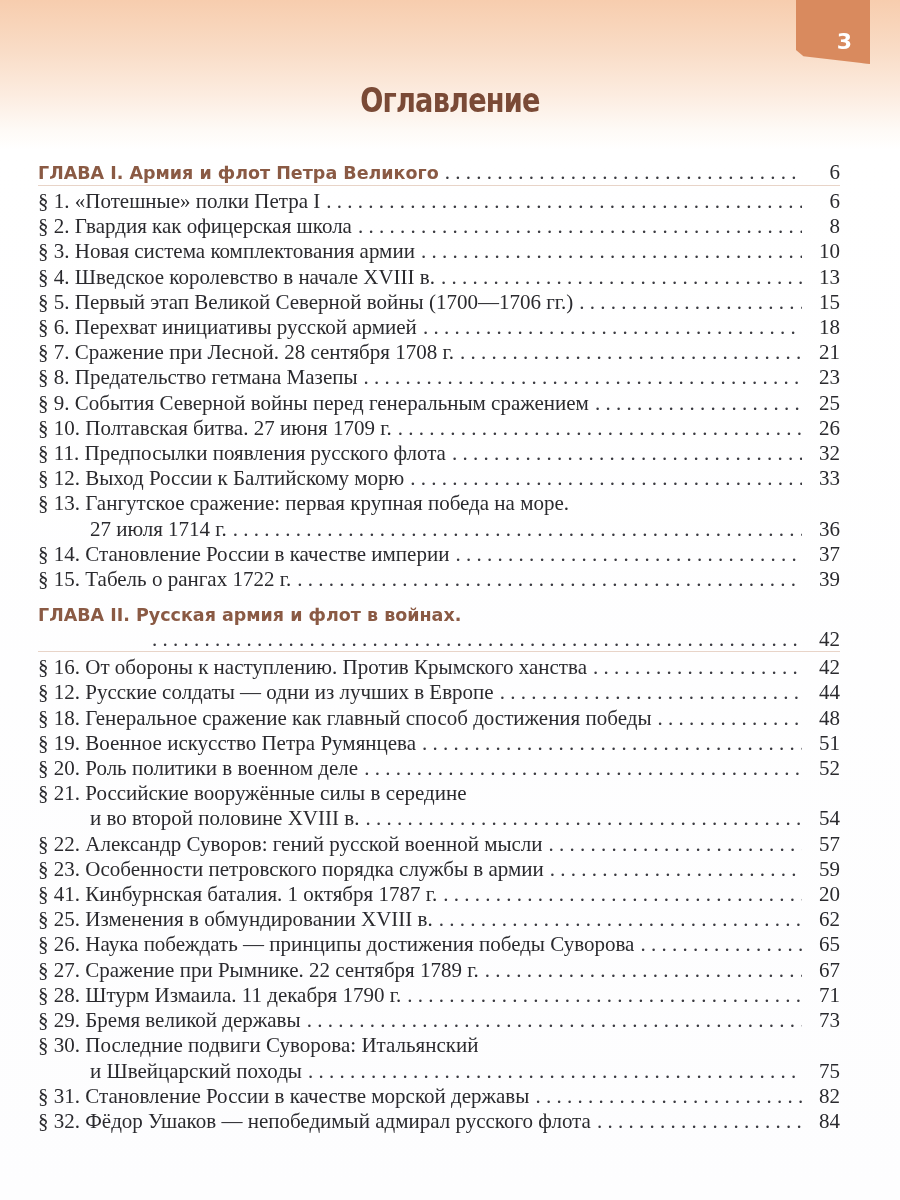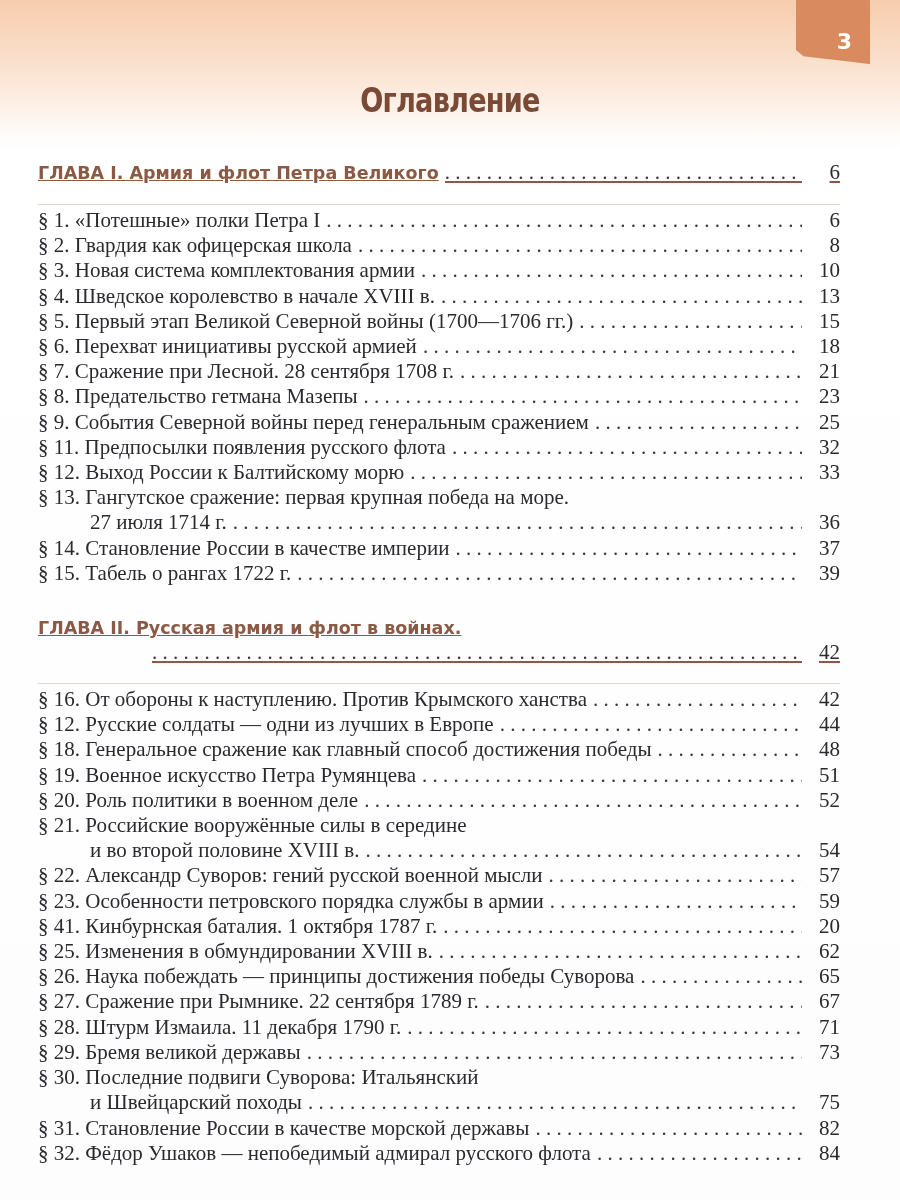--- a/index.html
+++ b/index.html
@@ -22,25 +22,25 @@
     .page-title {
       position: absolute; top: 80px; left: 0; width: 900px; text-align: center;
       font-family: "DejaVu Sans", sans-serif; font-weight: bold;
       font-size: 34px; color: #7a4a36; letter-spacing: -1px;
       transform: scaleX(0.8); transform-origin: 450px 0;
     }
     .toc {
       position: absolute; left: 38px; top: 160px; width: 802px;
     }
     .chapter { margin-bottom: 0; }
-    .chapter + .chapter { margin-top: 30px; }
+    .chapter + .chapter { margin-top: 11px; }
     .chapter-head {
       font-family: "DejaVu Sans", sans-serif; font-weight: bold;
       color: #8a5a44; font-size: 17.5px;
-      border-bottom: 1px solid #e8d4c8; padding-bottom: 19px; margin-bottom: 3px; text-decoration: underline;
+      border-bottom: 1px solid #e8d4c8; padding-bottom: 0; margin-bottom: 3px;
     }
     .row {
       display: flex; align-items: baseline; line-height: 25.2px; font-size: 21px;
     }
     .chapter-head .row { font-size: 17.5px; line-height: 24px; }
     .title-text { white-space: nowrap; flex: 0 0 auto; }
     .leader {
       flex: 1 1 auto; overflow: hidden; white-space: nowrap; margin: 0 6px;
       color: #3a3a40; font-family: "Liberation Serif", serif; font-size: 21px;
       letter-spacing: 4.2px; font-weight: normal;
@@ -111,20 +111,25 @@
           <span class="title-text">§ 8. Предательство гетмана Мазепы</span>
           <span class="leader"></span>
           <span class="pg">23</span>
         </div>
       <div class="item row">
           <span class="title-text">§ 9. События Северной войны перед генеральным сражением</span>
           <span class="leader"></span>
           <span class="pg">25</span>
         </div>
       <div class="item row">
+          <span class="title-text">§ 10. Полтавская битва. 27 июня 1709 г.</span>
+          <span class="leader"></span>
+          <span class="pg">26</span>
+        </div>
+      <div class="item row">
           <span class="title-text">§ 11. Предпосылки появления русского флота</span>
           <span class="leader"></span>
           <span class="pg">32</span>
         </div>
       <div class="item row">
           <span class="title-text">§ 12. Выход России к Балтийскому морю</span>
           <span class="leader"></span>
           <span class="pg">33</span>
         </div>
       <div class="item">

